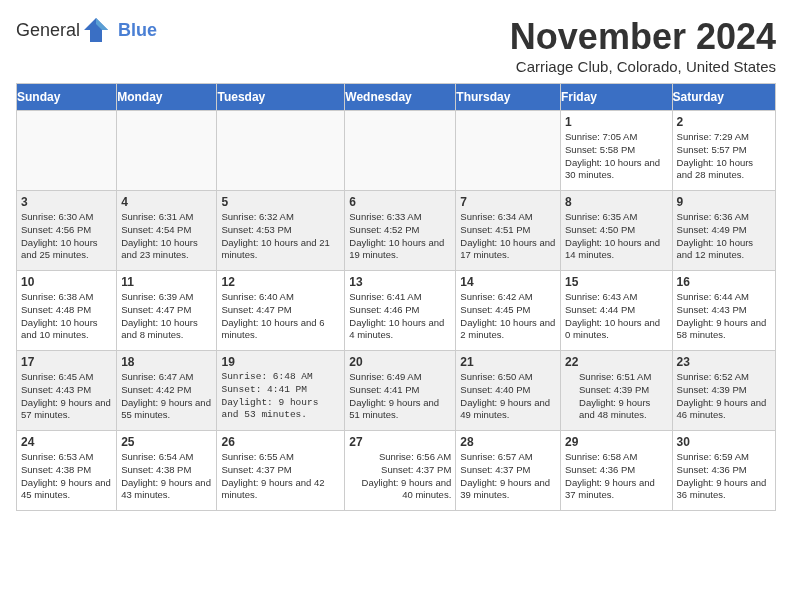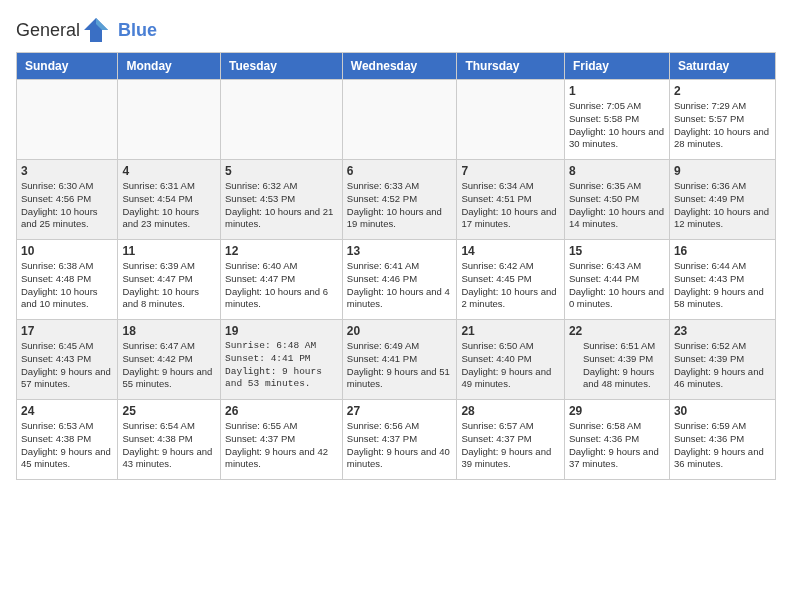--- a/index.html
+++ b/index.html
@@ -39,21 +39,21 @@
     }
     table {
       width: 100%;
       border-collapse: collapse;
     }
     th {
       background-color: #3a6fc4;
       color: white;
       font-size: 12px;
       font-weight: bold;
-      padding: 6px 8px;
+      padding: 6px 0;
       text-align: left;
       border: 1px solid #ccc;
     }
     td {
       border: 1px solid #ccc;
       vertical-align: top;
       padding: 4px;
       font-size: 10px;
       color: #333;
       height: 80px;
@@ -82,20 +82,24 @@
 
 <div class="header-section">
   <div class="logo">
     <span style="font-size:18px;font-weight:normal;color:#333;">General</span>
     <svg class="logo-icon" viewBox="0 0 28 28" xmlns="http://www.w3.org/2000/svg">
       <polygon points="14,2 26,14 20,14 20,26 8,26 8,14 2,14" fill="#3a6fc4"></polygon>
       <polygon points="14,2 26,14 20,14 14,8" fill="#5a9fd4"></polygon>
     </svg>
     <span style="font-size:18px;font-weight:bold;color:#4a7fd4;margin-left:8px;">Blue</span>
   </div>
+  <div class="title-block">
+    <div class="month-title">November 2024</div>
+    <div class="subtitle">Carriage Club, Colorado, United States</div>
+  </div>
 </div>
 
 <table>
   <thead>
     <tr>
     <th>Sunday</th>
         <th>Monday</th>
         <th>Tuesday</th>
         <th>Wednesday</th>
         <th>Thursday</th>
@@ -269,21 +273,21 @@
 Daylight: 9 hours and 43 minutes.</div>
         </td>
         <td>
           <span class="day-num">26</span>
           <div class="day-info" style="white-space: pre-wrap;">Sunrise: 6:55 AM
 Sunset: 4:37 PM
 Daylight: 9 hours and 42 minutes.</div>
         </td>
         <td>
           <span class="day-num">27</span>
-          <div class="day-info" style="white-space: pre-wrap;">Sunrise: 6:56 AM
+          <div class="day-info" style="white-space: pre-wrap; text-align: right;">Sunrise: 6:56 AM
 Sunset: 4:37 PM
 Daylight: 9 hours and 40 minutes.</div>
         </td>
         <td>
           <span class="day-num">28</span>
           <div class="day-info" style="white-space: pre-wrap;">Sunrise: 6:57 AM
 Sunset: 4:37 PM
 Daylight: 9 hours and 39 minutes.</div>
         </td>
         <td>

